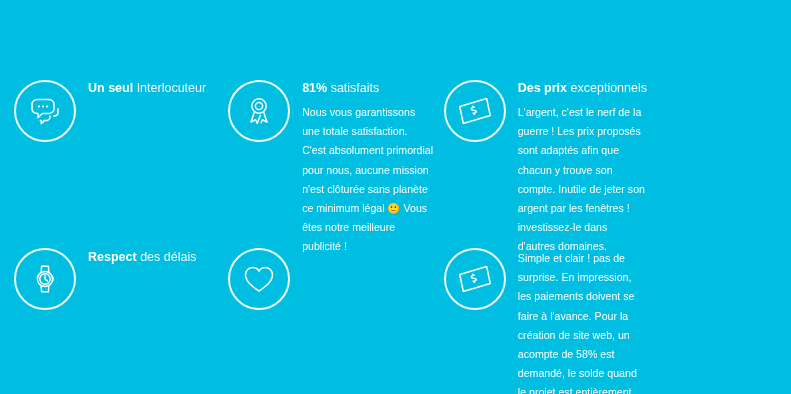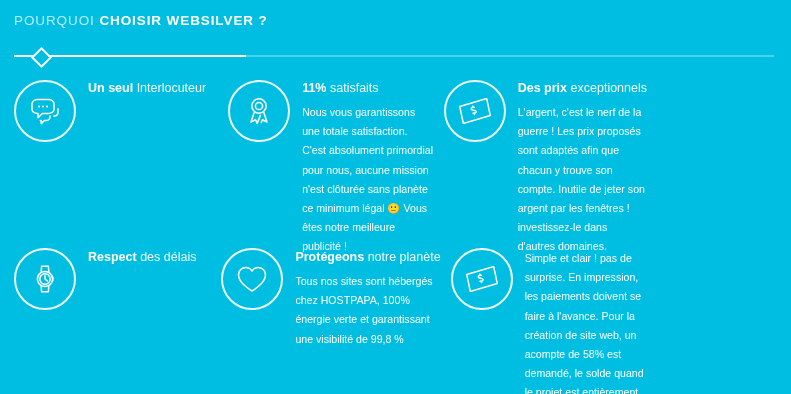--- a/index.html
+++ b/index.html
@@ -83,21 +83,21 @@
     position: absolute;
     left: 0;
     top: 76px;
     width: 791px;
   }
   .row {
     display: flex;
     width: 647px;
   }
   .row-1 { height: 160px; }
-  .row-2 { height: 158px; justify-content: flex-end; }
+  .row-2 { height: 158px; }
 
   .card {
     position: relative;
     display: flex;
     align-items: flex-start;
     box-sizing: border-box;
   }
   .card-c1 { width: 265px; padding-left: 14px; }
   .card-c2 { width: 265px; padding-left: 11px; }
   .card-c3 { width: 261px; padding-left: 10px; }
@@ -147,30 +147,20 @@
 
   .emoji {
     font-size: 10.5px;
   }
 </style>
 </head>
 <body>
 
 <div class="page">
 
-  <div class="header">
-    <div class="header-title">
-      <span class="title-light">POURQUOI</span><span class="title-light">&nbsp;</span><span class="title-bold">CHOISIR WEBSILVER ?</span>
-    </div>
-    <div class="divider">
-      <div class="divider-line-bright"></div>
-      <div class="divider-line-faint"></div>
-      <div class="divider-diamond"></div>
-    </div>
-  </div>
 
   <div class="grid">
 
     <div class="row row-1">
 
       <div class="card card-c1">
         <div class="icon-wrap">
           <svg width="34" height="28" viewBox="0 0 34 28" fill="none" stroke="#ffffff" stroke-width="1.5" stroke-linecap="round" stroke-linejoin="round">
             <path d="M20.5 16.5c3 0 5.5-1.9 5.5-4.3v-5.4C26 4.4 23.5 2.5 20.5 2.5h-11C6.5 2.5 4 4.4 4 6.8v5.4c0 2.4 2.5 4.3 5.5 4.3h.5v4.2l4.4-4.2z"></path>
             <path d="M22 19.1v.9c0 2-2.1 3.6-4.6 3.6h-1.1l-3.1 3v-3h-.9"></path>
@@ -192,21 +182,21 @@
         <div class="icon-wrap">
           <svg width="28" height="32" viewBox="0 0 28 32" fill="none" stroke="#ffffff" stroke-width="1.5" stroke-linecap="round" stroke-linejoin="round">
             <circle cx="14" cy="11" r="7.2"></circle>
             <circle cx="14" cy="11" r="3.6"></circle>
             <path d="M9.2 17.4 6 27l4.6-2.2 1.6 3.6 3.2-8"></path>
             <path d="M18.8 17.4 22 27l-4.6-2.2-1.2 2.8"></path>
           </svg>
         </div>
         <div class="card-body">
           <div class="card-title">
-            <span class="t-bold">11%</span>
+            <span class="t-bold">81%</span>
             <span class="t-reg">satisfaits</span>
           </div>
           <div class="card-text">
             <span>Nous vous garantissons une totale satisfaction.</span>
             <span>C'est absolument primordial pour nous, aucune mission n'est clôturée sans planète ce minimum légal </span><span class="emoji">🙂</span>
             <span>Vous êtes notre meilleure publicité !</span>
           </div>
         </div>
       </div>
 
@@ -251,27 +241,20 @@
           </div>
         </div>
       </div>
 
       <div class="card card-c2 card-lower">
         <div class="icon-wrap">
           <svg width="32" height="29" viewBox="0 0 32 29" fill="none" stroke="#ffffff" stroke-width="1.5" stroke-linecap="round" stroke-linejoin="round">
             <path d="M16 26S2.5 18.2 2.5 9.9C2.5 5.6 5.9 2.5 9.8 2.5c2.6 0 4.9 1.4 6.2 3.6 1.3-2.2 3.6-3.6 6.2-3.6 3.9 0 7.3 3.1 7.3 7.4C29.5 18.2 16 26 16 26z"></path>
           </svg>
         </div>
-        <div class="card-body">
-          <div class="card-title">
-            <span class="t-bold">Protégeons</span>
-            <span class="t-reg">notre planète</span>
-          </div>
-          <div class="card-text">Tous nos sites sont hébergés chez HOSTPAPA, 100% énergie verte et garantissant une visibilité de 99,8 %</div>
-        </div>
       </div>
 
       <div class="card card-c3 card-lower">
         <div class="icon-wrap">
           <svg width="34" height="26" viewBox="0 0 34 26" fill="none" stroke="#ffffff" stroke-width="1.5" stroke-linecap="round" stroke-linejoin="round">
             <g transform="rotate(-12 17 13)">
               <path d="M3 5.5 31 3.2v17.3L3 22.8z"></path>
               <path d="M17 9.2c-1.5-.6-3.2-.2-3.2 1.2 0 1.9 4.2 1.1 4.2 3.2 0 1.4-1.8 1.9-3.4 1.2"></path>
               <path d="M15.8 7.8v1.2M15.8 15v1.3"></path>
             </g>

